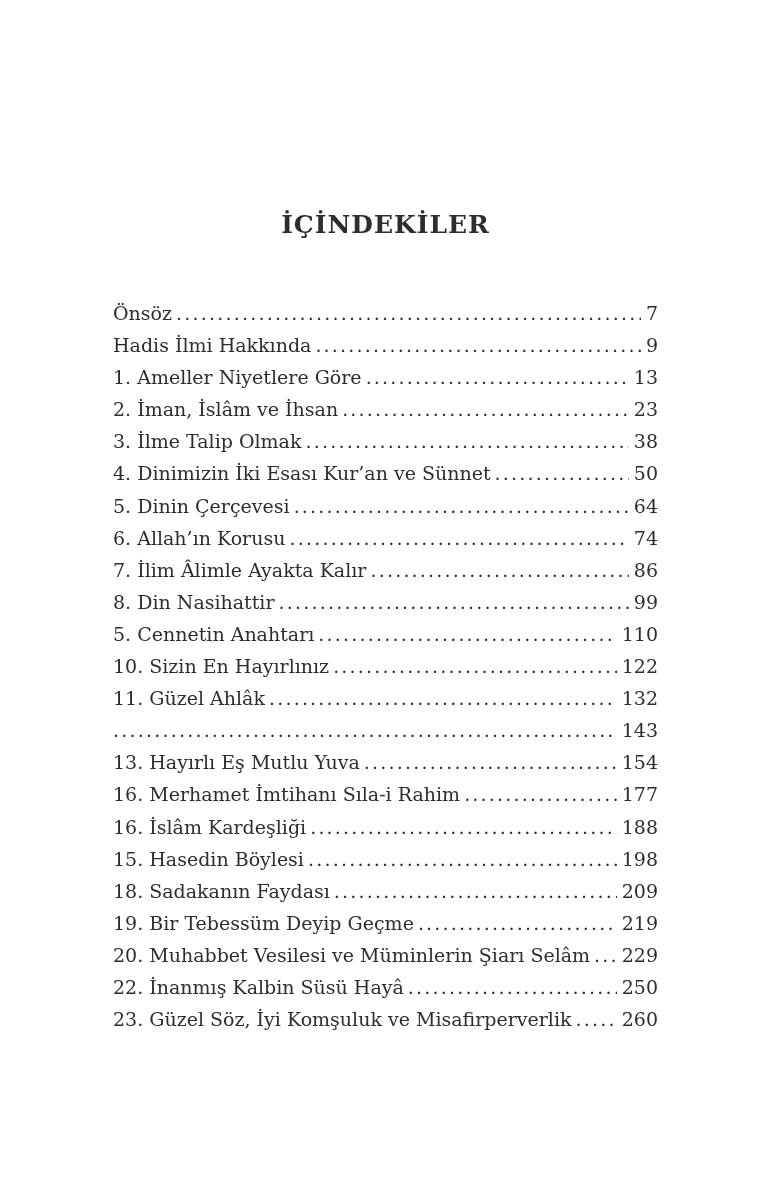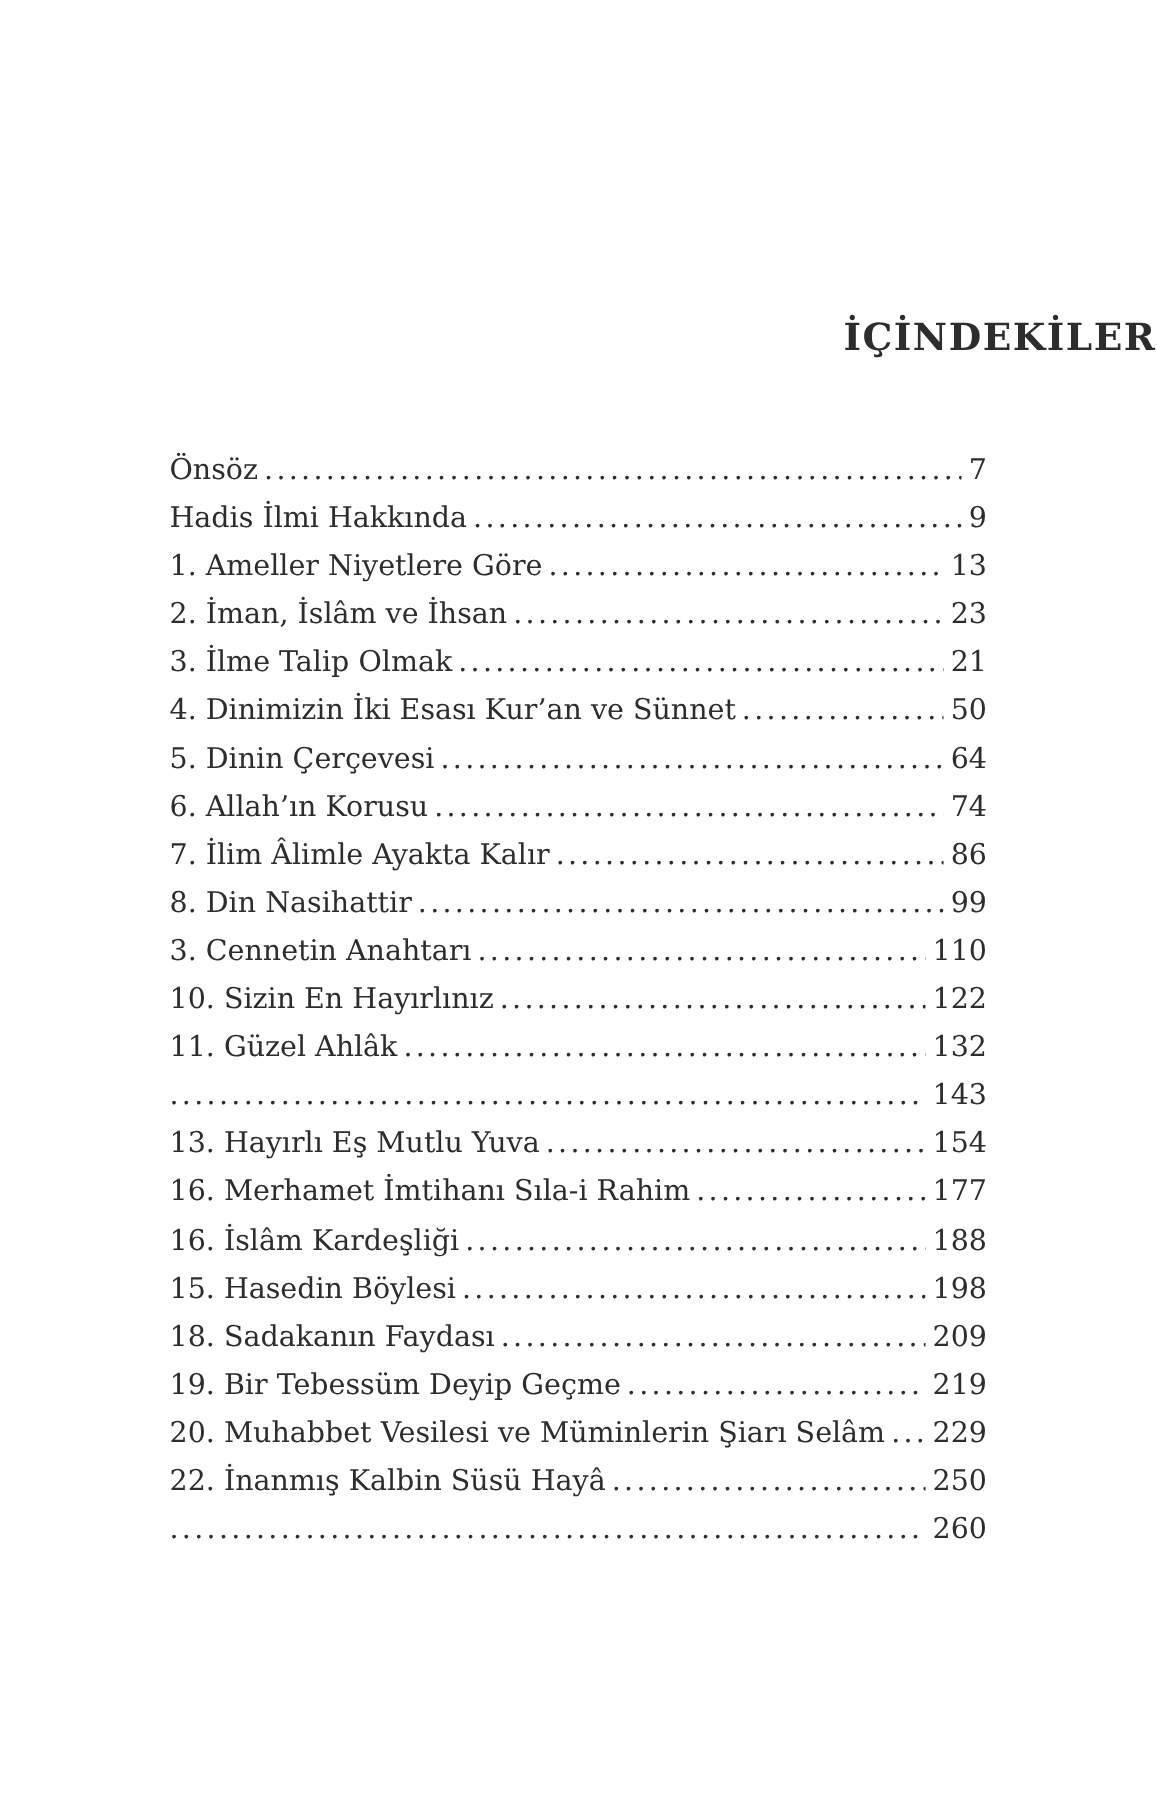--- a/index.html
+++ b/index.html
@@ -15,21 +15,21 @@
     overflow: hidden;
     font-family: "DejaVu Serif", "Liberation Serif", serif;
     color: var(--text, #2d2d2d);
   }
   .title {
     position: absolute;
     top: 210px;
     left: 0;
     width: 100%;
     margin: 0;
-    text-align: right;
+    text-align: center;
     font-size: 25px;
     font-weight: bold;
     letter-spacing: 1px;
     color: var(--text, #2d2d2d);
   }
   .toc {
     position: absolute;
     top: 297px;
     left: 113px;
     width: 545px;
@@ -88,21 +88,21 @@
 
   <div class="toc-row">
     <span class="label">2. İman, İslâm ve İhsan</span>
     <span class="dots"></span>
     <span class="pagenum">23</span>
   </div>
 
   <div class="toc-row">
     <span class="label">3. İlme Talip Olmak</span>
     <span class="dots"></span>
-    <span class="pagenum">21</span>
+    <span class="pagenum">38</span>
   </div>
 
   <div class="toc-row">
     <span class="label">4. Dinimizin İki Esası Kur’an ve Sünnet</span>
     <span class="dots"></span>
     <span class="pagenum">50</span>
   </div>
 
   <div class="toc-row">
     <span class="label">5. Dinin Çerçevesi</span>
@@ -122,21 +122,21 @@
     <span class="pagenum">86</span>
   </div>
 
   <div class="toc-row">
     <span class="label">8. Din Nasihattir</span>
     <span class="dots"></span>
     <span class="pagenum">99</span>
   </div>
 
   <div class="toc-row">
-    <span class="label">3. Cennetin Anahtarı</span>
+    <span class="label">5. Cennetin Anahtarı</span>
     <span class="dots"></span>
     <span class="pagenum">110</span>
   </div>
 
   <div class="toc-row">
     <span class="label">10. Sizin En Hayırlınız</span>
     <span class="dots"></span>
     <span class="pagenum">122</span>
   </div>
 
@@ -195,17 +195,18 @@
   </div>
 
 
   <div class="toc-row">
     <span class="label">22. İnanmış Kalbin Süsü Hayâ</span>
     <span class="dots"></span>
     <span class="pagenum">250</span>
   </div>
 
   <div class="toc-row">
+    <span class="label">23. Güzel Söz, İyi Komşuluk ve Misafirperverlik</span>
     <span class="dots"></span>
     <span class="pagenum">260</span>
   </div>
 </div>
 </div>
 
 </body></html>

